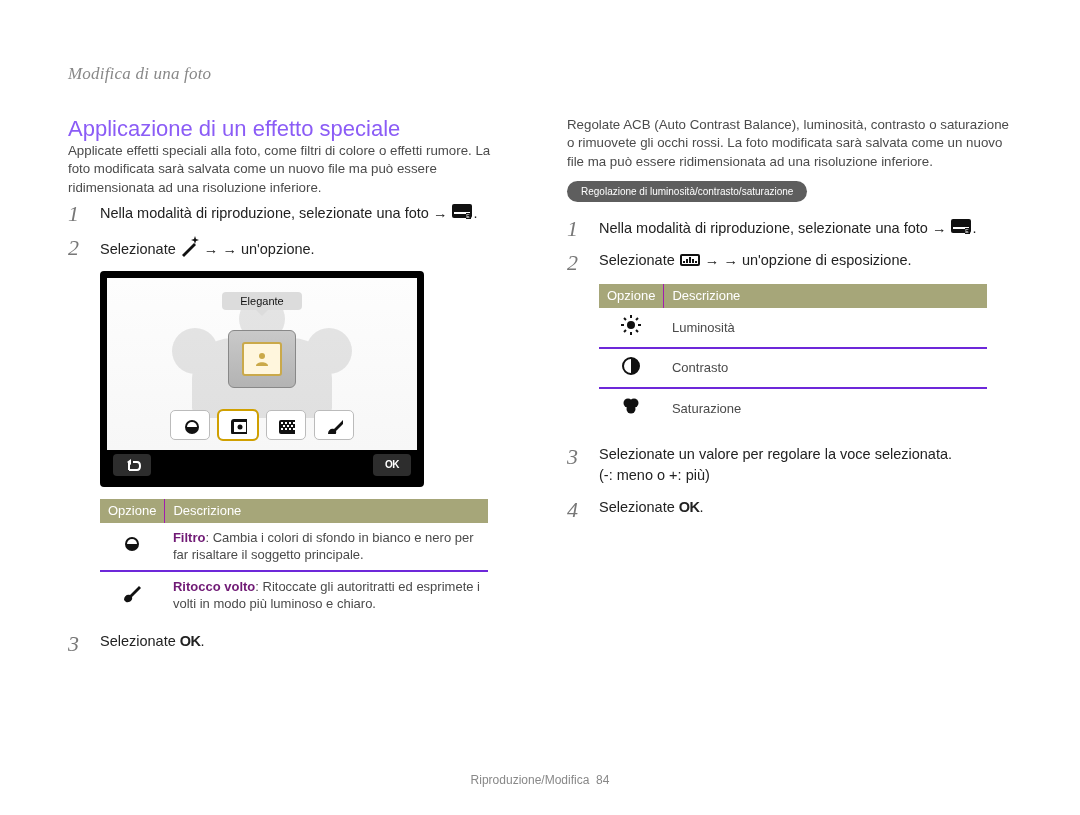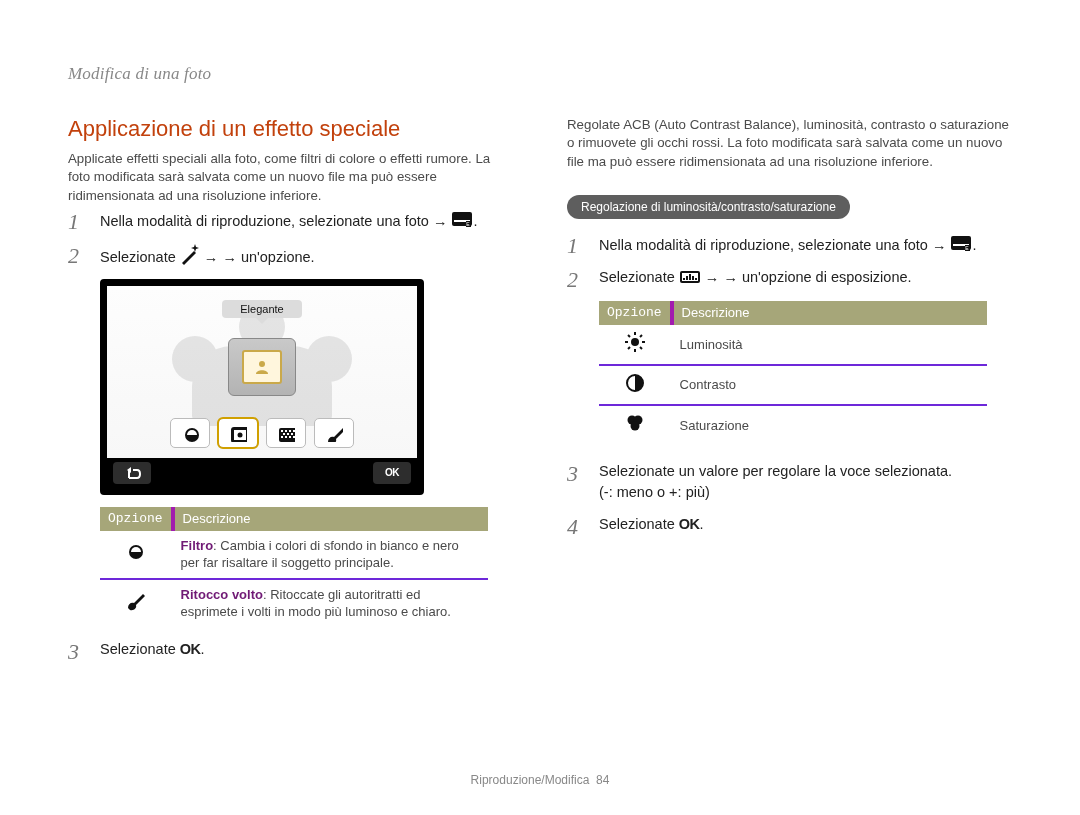--- a/index.html
+++ b/index.html
@@ -25,24 +25,24 @@
   .page-body {
     position: absolute;
     top: 116px;
     left: 68px;
     width: 944px;
     display: flex;
     gap: 54px;
   }
   .col { width: 446px; }
   .h2 {
-    color: #c2410c;
+    color: #8b5cf6;
     font-size: 22px;
     font-weight: 400;
-    margin-bottom: 8px;
+    margin-bottom: 0;
   }
   .intro {
     font-size: 13.3px;
     color: #4b4b4b;
     line-height: 1.38;
     margin-bottom: 4px;
   }
   ol.steps { list-style: none; }
   .step { display: flex; gap: 14px; margin-bottom: 10px; }
   .step-num {
@@ -184,45 +184,45 @@
     font-size: 13px;
   }
   .opt-table th {
     background: #a6a679;
     color: #fff;
     font-weight: 400;
     text-align: left;
     padding: 4px 8px 5px 8px;
     font-size: 13px;
   }
-  .opt-table th.th-opt { width: 60px; border-right: 4px solid #a21caf; font-family: Liberation Mono, monospace; }
+  .opt-table th.th-opt { width: 60px; border-right: 1px solid #a21caf; }
   .opt-table td {
     border-bottom: 2px solid #6d28d9;
     padding: 6px 8px;
     vertical-align: middle;
     color: #4a4a4a;
     line-height: 1.35;
   }
   .opt-table td.icon-cell {
     width: 60px;
     text-align: center;
     padding: 6px 4px;
   }
   .opt-table tr:last-child td { border-bottom: none; }
   .opt-table b { color: #701a75; font-weight: bold; }
 
   
   .pill {
     display: inline-block;
     background: #5e5e5e;
     color: #fff;
-    font-size: 12px;
+    font-size: 10px;
     padding: 5px 14px;
     border-radius: 13px;
-    margin: 20px 0 14px 0;
+    margin: 6px 0 14px 0;
   }
 
   .page-footer {
     position: absolute;
     bottom: 28px;
     left: 0; right: 0;
     text-align: center;
     font-size: 12px;
     color: #888;
   }

